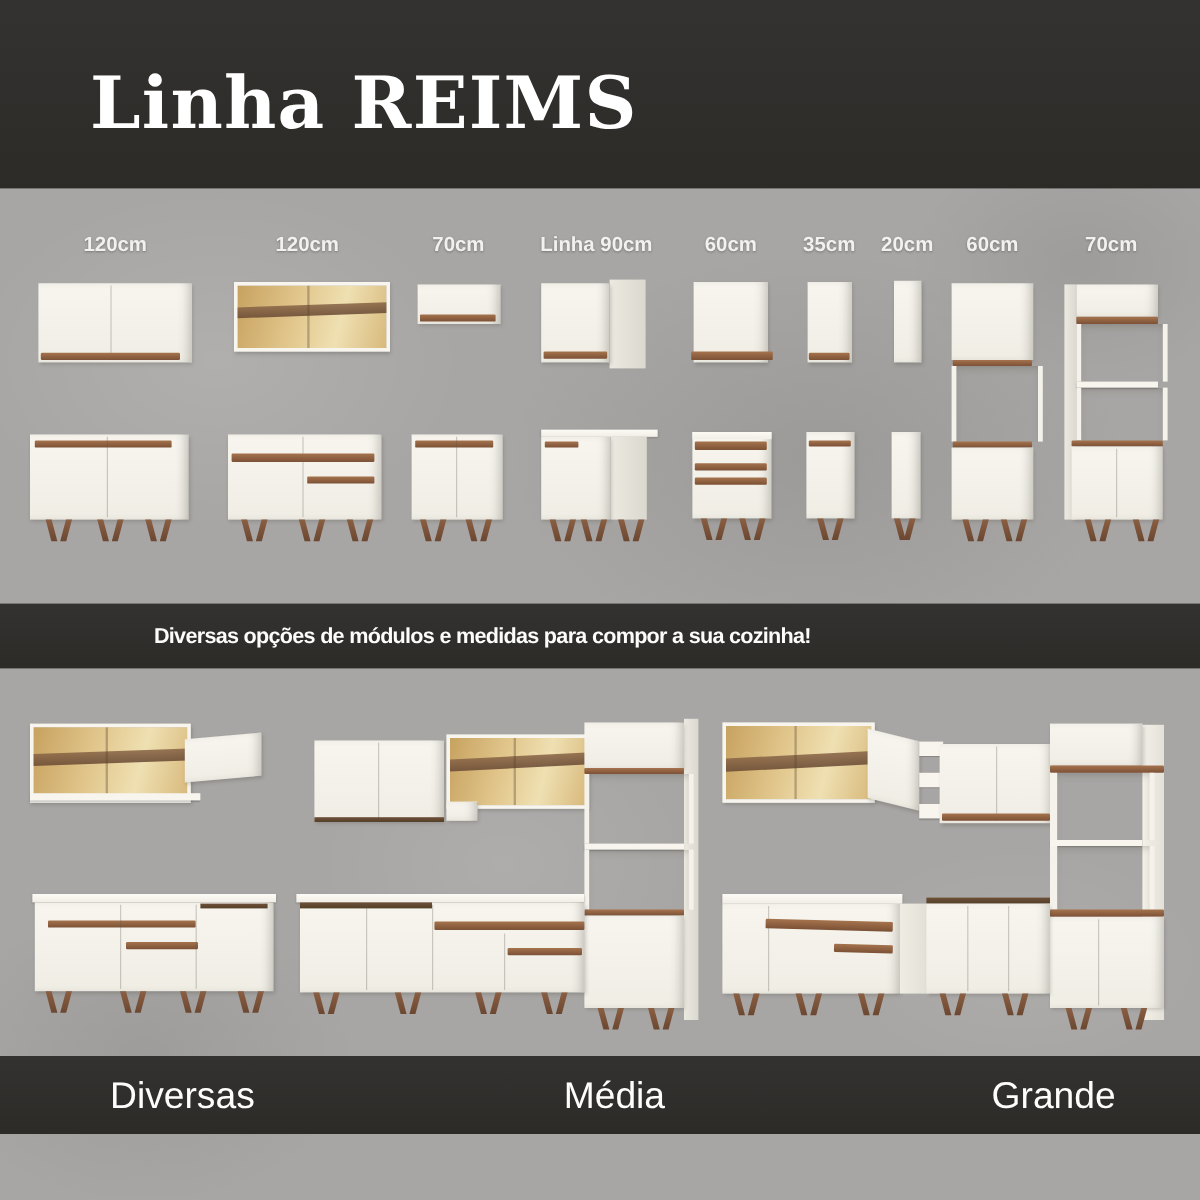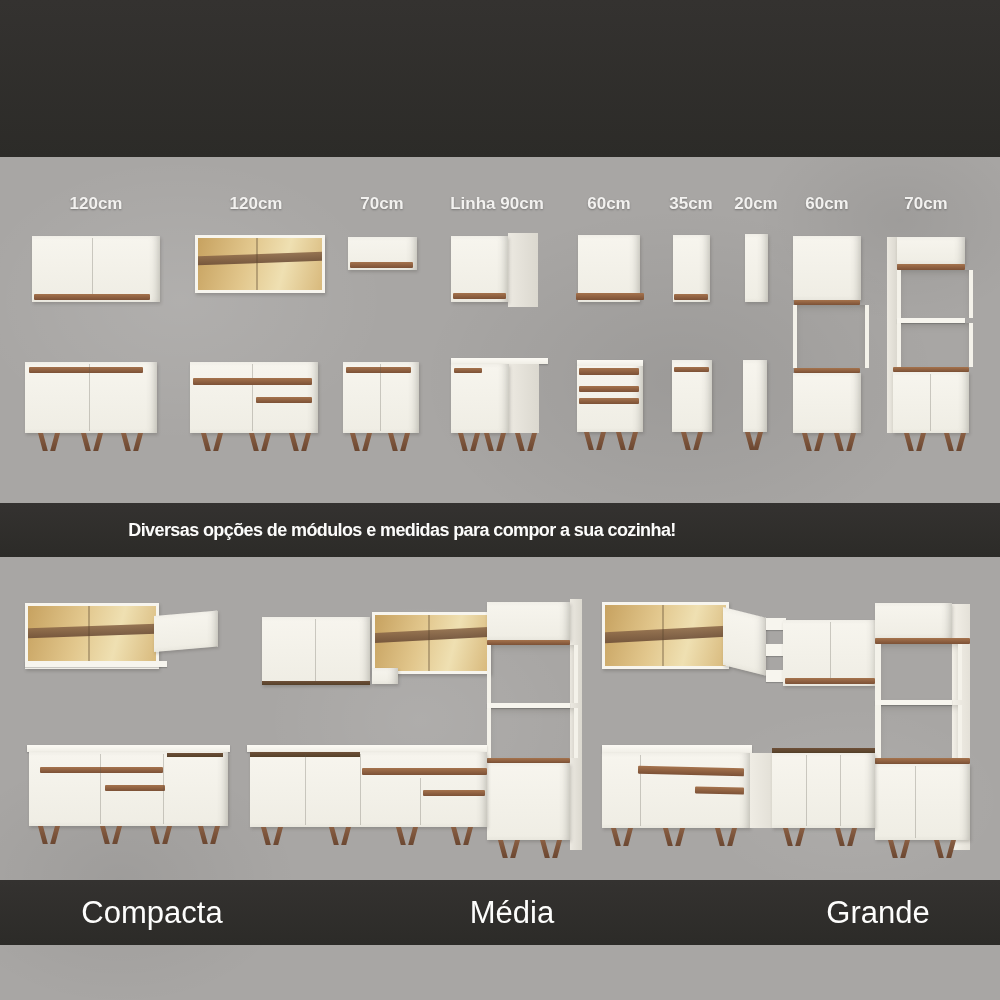--- a/index.html
+++ b/index.html
@@ -49,20 +49,21 @@
 </style>
 </head>
 <body>
 
 <div id="stage">
 
   <div class="band dark" style="top:0;height:157px"></div>
   <div class="band dark" style="top:503px;height:54px"></div>
   <div class="band dark" style="top:880px;height:65px"></div>
 
+  <div class="title">Linha REIMS</div>
 
   <div class="lbl" style="left:96px">120cm</div>
   <div class="lbl" style="left:256px">120cm</div>
   <div class="lbl" style="left:382px">70cm</div>
   <div class="lbl" style="left:497px">Linha 90cm</div>
   <div class="lbl" style="left:609px">60cm</div>
   <div class="lbl" style="left:691px">35cm</div>
   <div class="lbl" style="left:756px">20cm</div>
   <div class="lbl" style="left:827px">60cm</div>
   <div class="lbl" style="left:926px">70cm</div>
@@ -363,17 +364,17 @@
     <div class="leg2" style="left:10px;top:75px">
         <i class="l"></i>
         <i class="r"></i>
       </div>
     <div class="leg2" style="left:62px;top:75px">
         <i class="l"></i>
         <i class="r"></i>
       </div>
   </div>
 
-  <div class="klbl" style="left:152px">Compacta</div>
+  <div class="klbl" style="left:152px">Diversas</div>
   <div class="klbl" style="left:512px">Média</div>
   <div class="klbl" style="left:878px">Grande</div>
 
 </div>
 
 </body></html>

